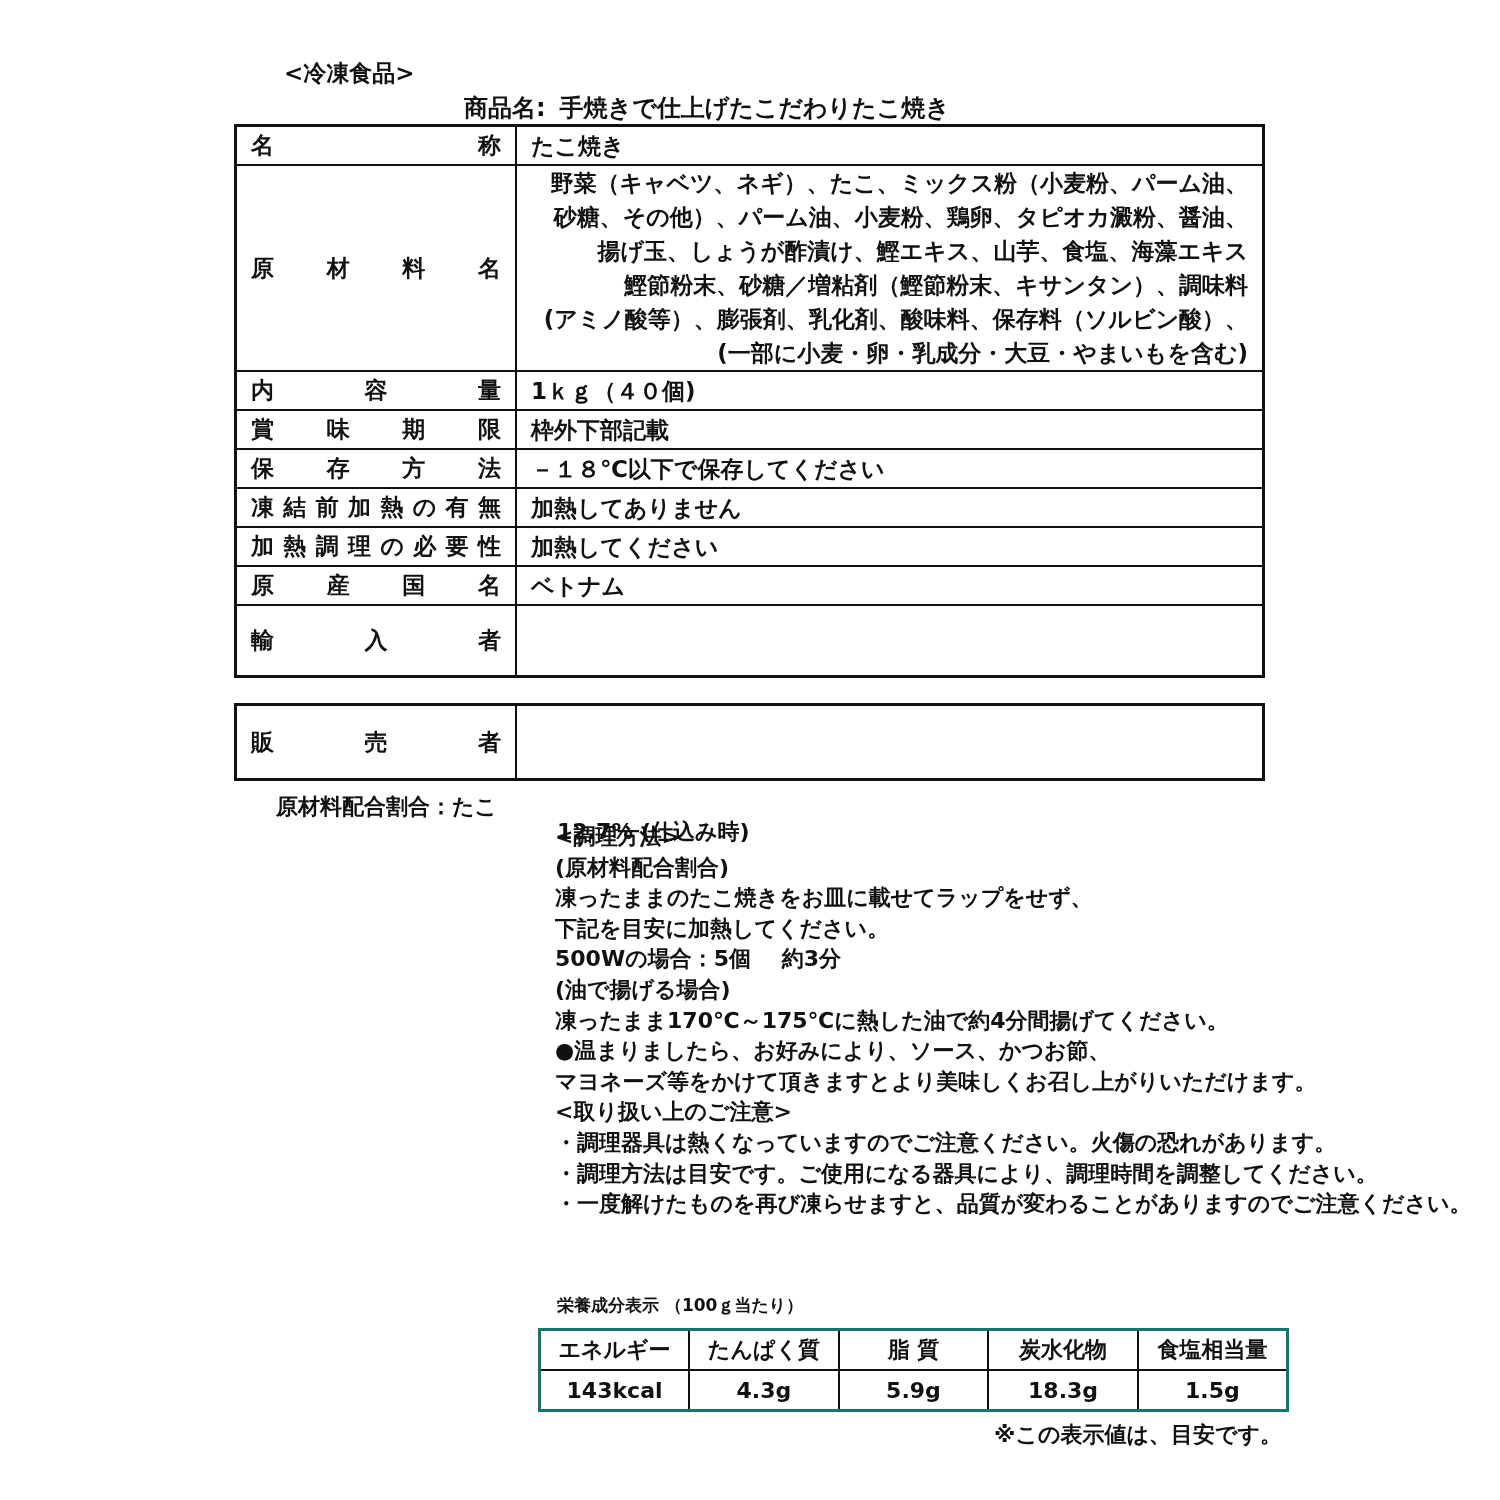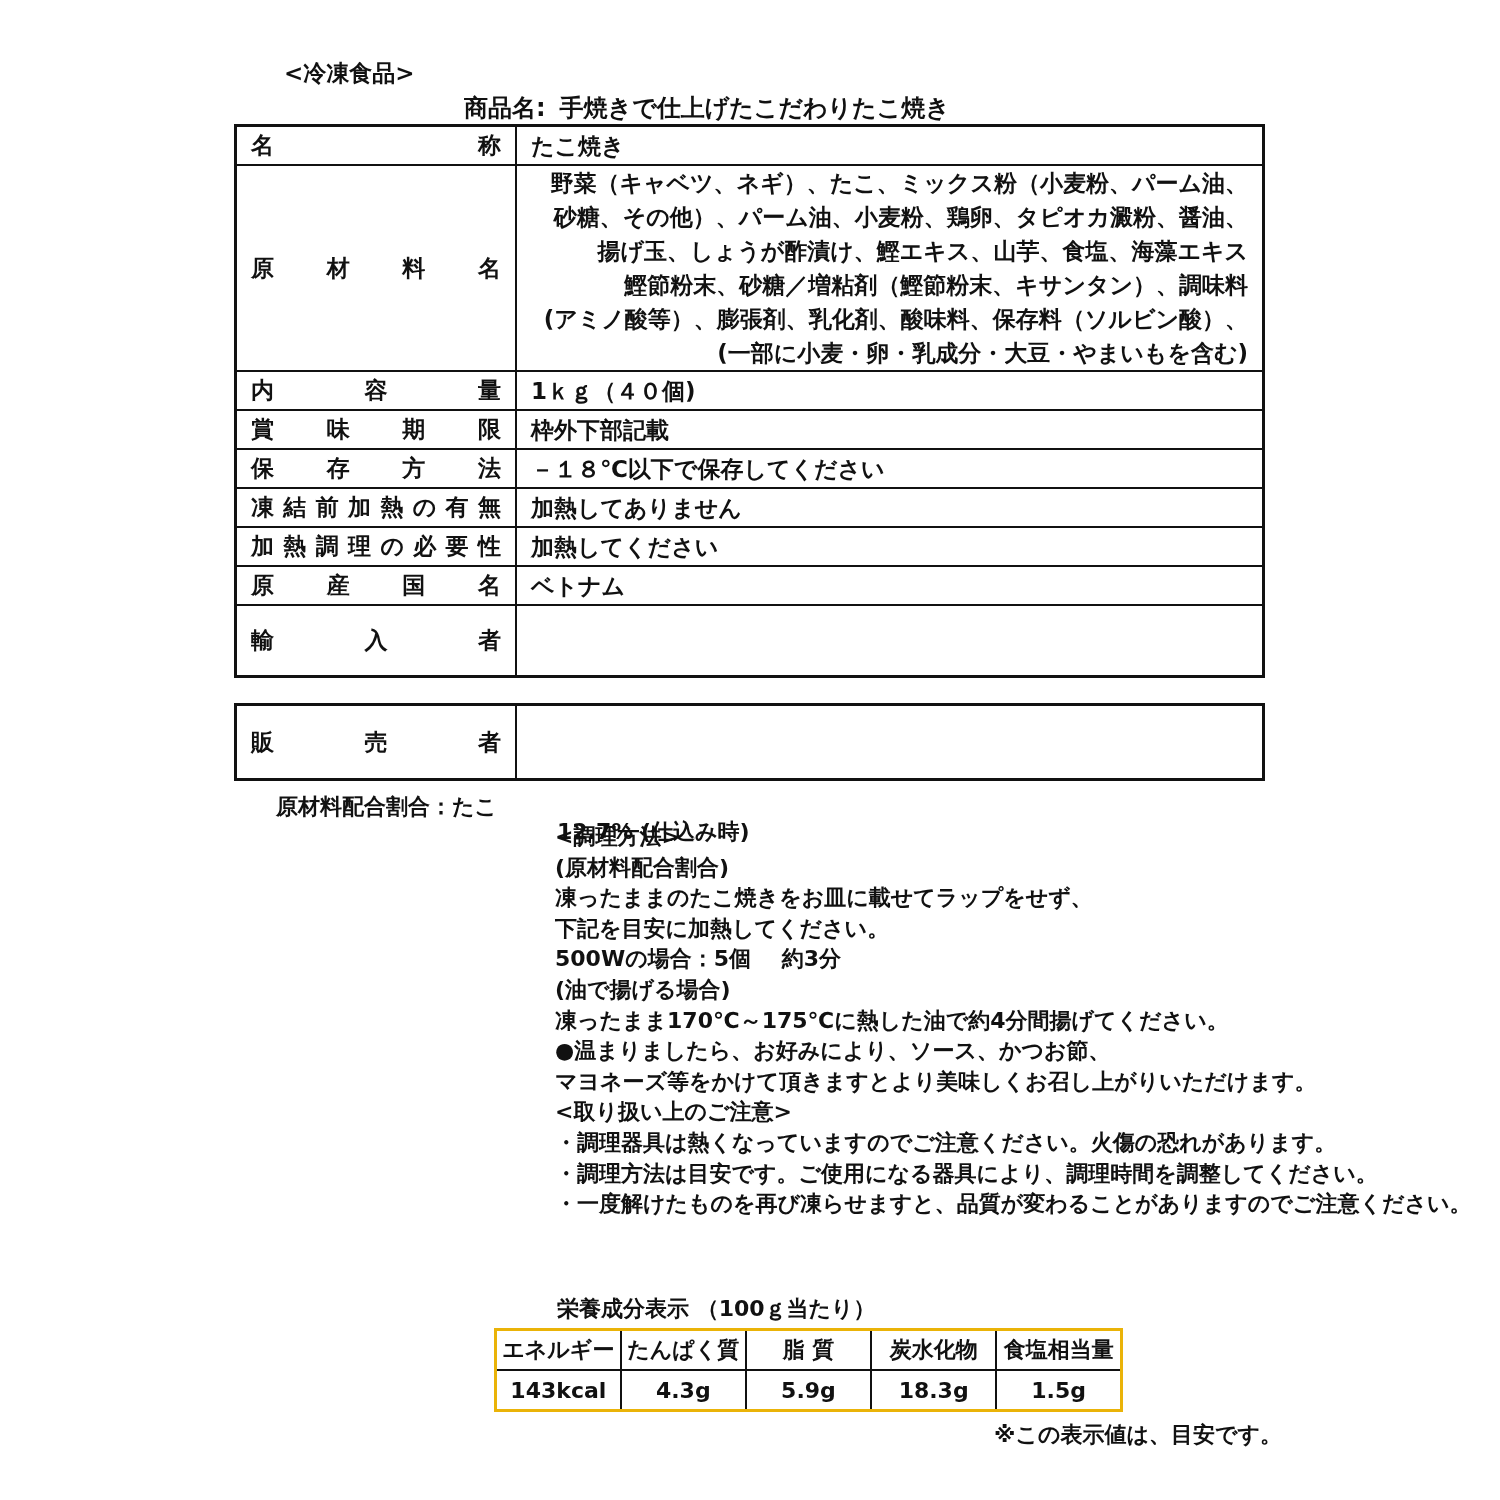--- a/index.html
+++ b/index.html
@@ -32,24 +32,24 @@
   #main-table tr.r-ing td { height: 200px; text-align: right; }
   #main-table tr.r-std td { height: 37px; }
   #main-table tr.r-imp td { height: 69px; }
   #seller-table tr td { height: 72px; }
 
   .ratio-label { left: 244px; top: 792px; font-size: 22px; }
   .ratio-val { left: 525px; top: 817px; font-size: 22px; }
   .instr { left: 523px; top: 822px; font-size: 22px; line-height: 30.6px; }
   .instr div { white-space: pre; }
 
-  .nut-title { left: 525px; top: 1294px; font-size: 22px; }
+  .nut-title { left: 525px; top: 1294px; font-size: 17px; }
   table.nut {
-    position: absolute; left: 494px; top: 1328px; width: 629px;
-    border-collapse: collapse; table-layout: fixed; border: 3px solid #eab308;
+    position: absolute; left: 538px; top: 1328px; width: 751px;
+    border-collapse: collapse; table-layout: fixed; border: 3px solid #0f766e;
   }
   table.nut td { border: 2px solid #111; text-align: center; font-size: 22px; height: 38px; padding: 0; }
   .nut-note { left: 962px; top: 1420px; font-size: 22px; }
 </style>
 </head>
 <body>
 
 <div class="abs category">&lt;冷凍食品&gt;</div>
 <div class="abs product-line">
   <span class="lbl">商品名:</span><span>手焼きで仕上げたこだわりたこ焼き</span>

